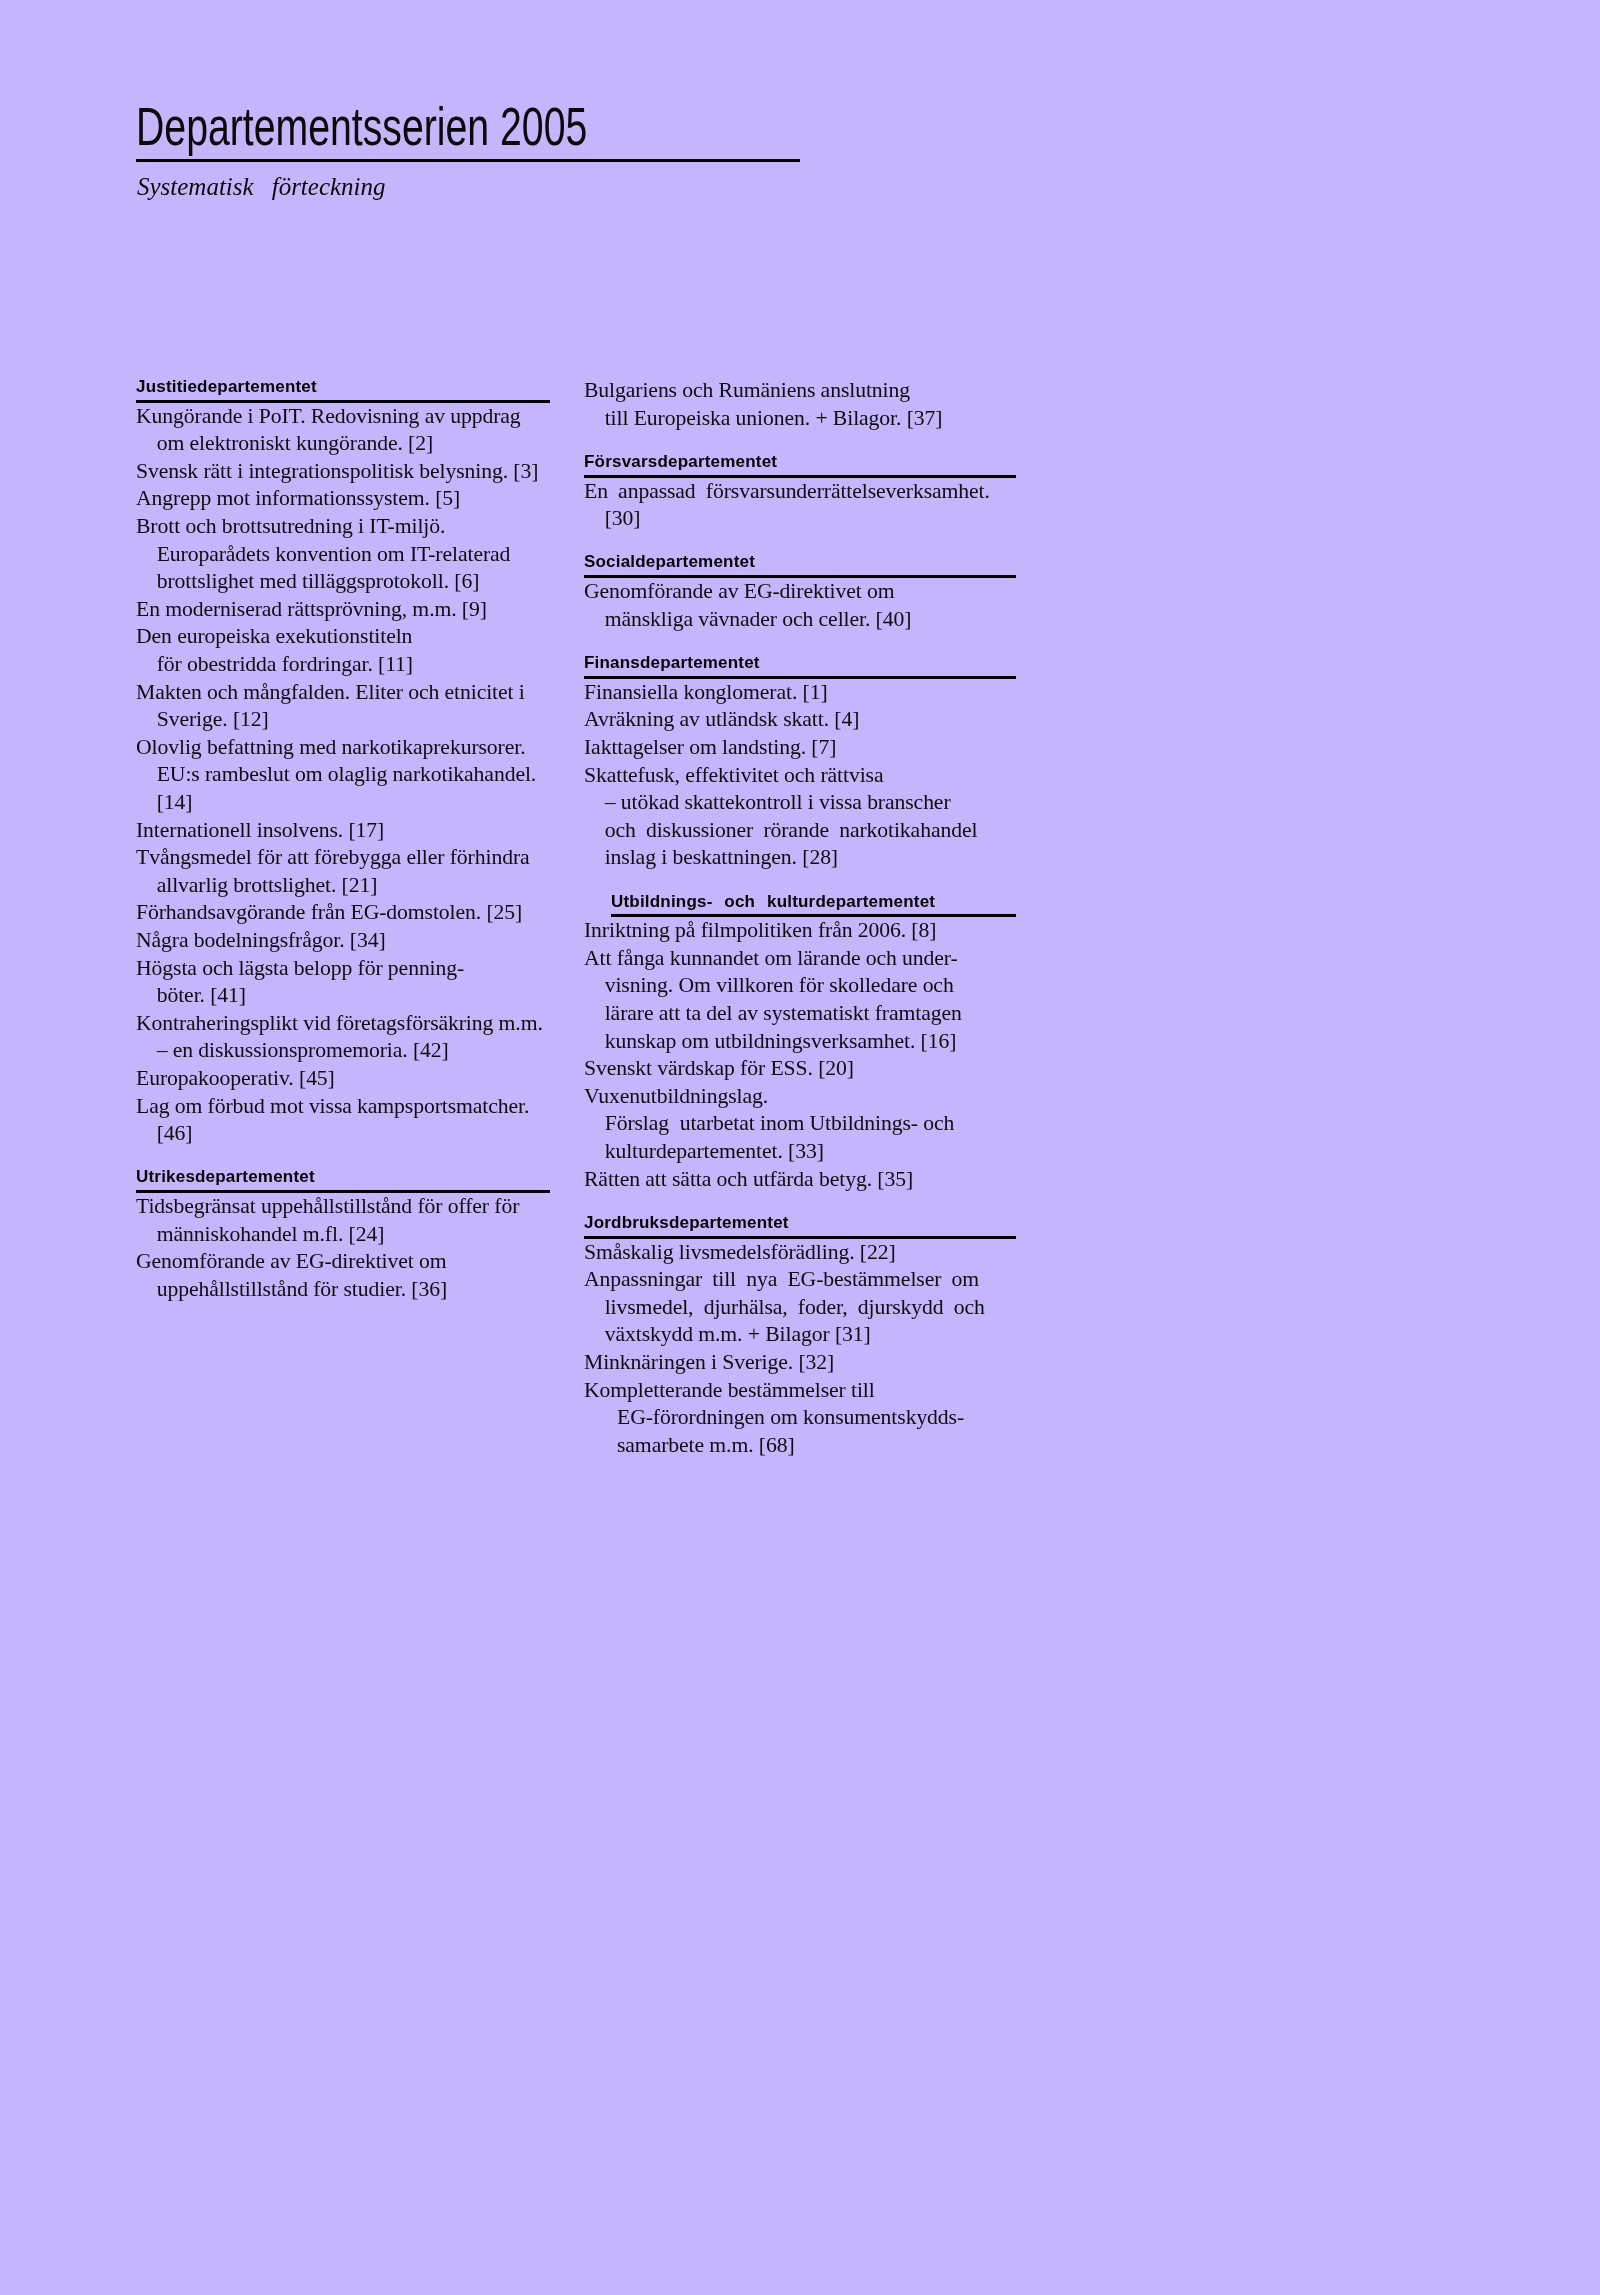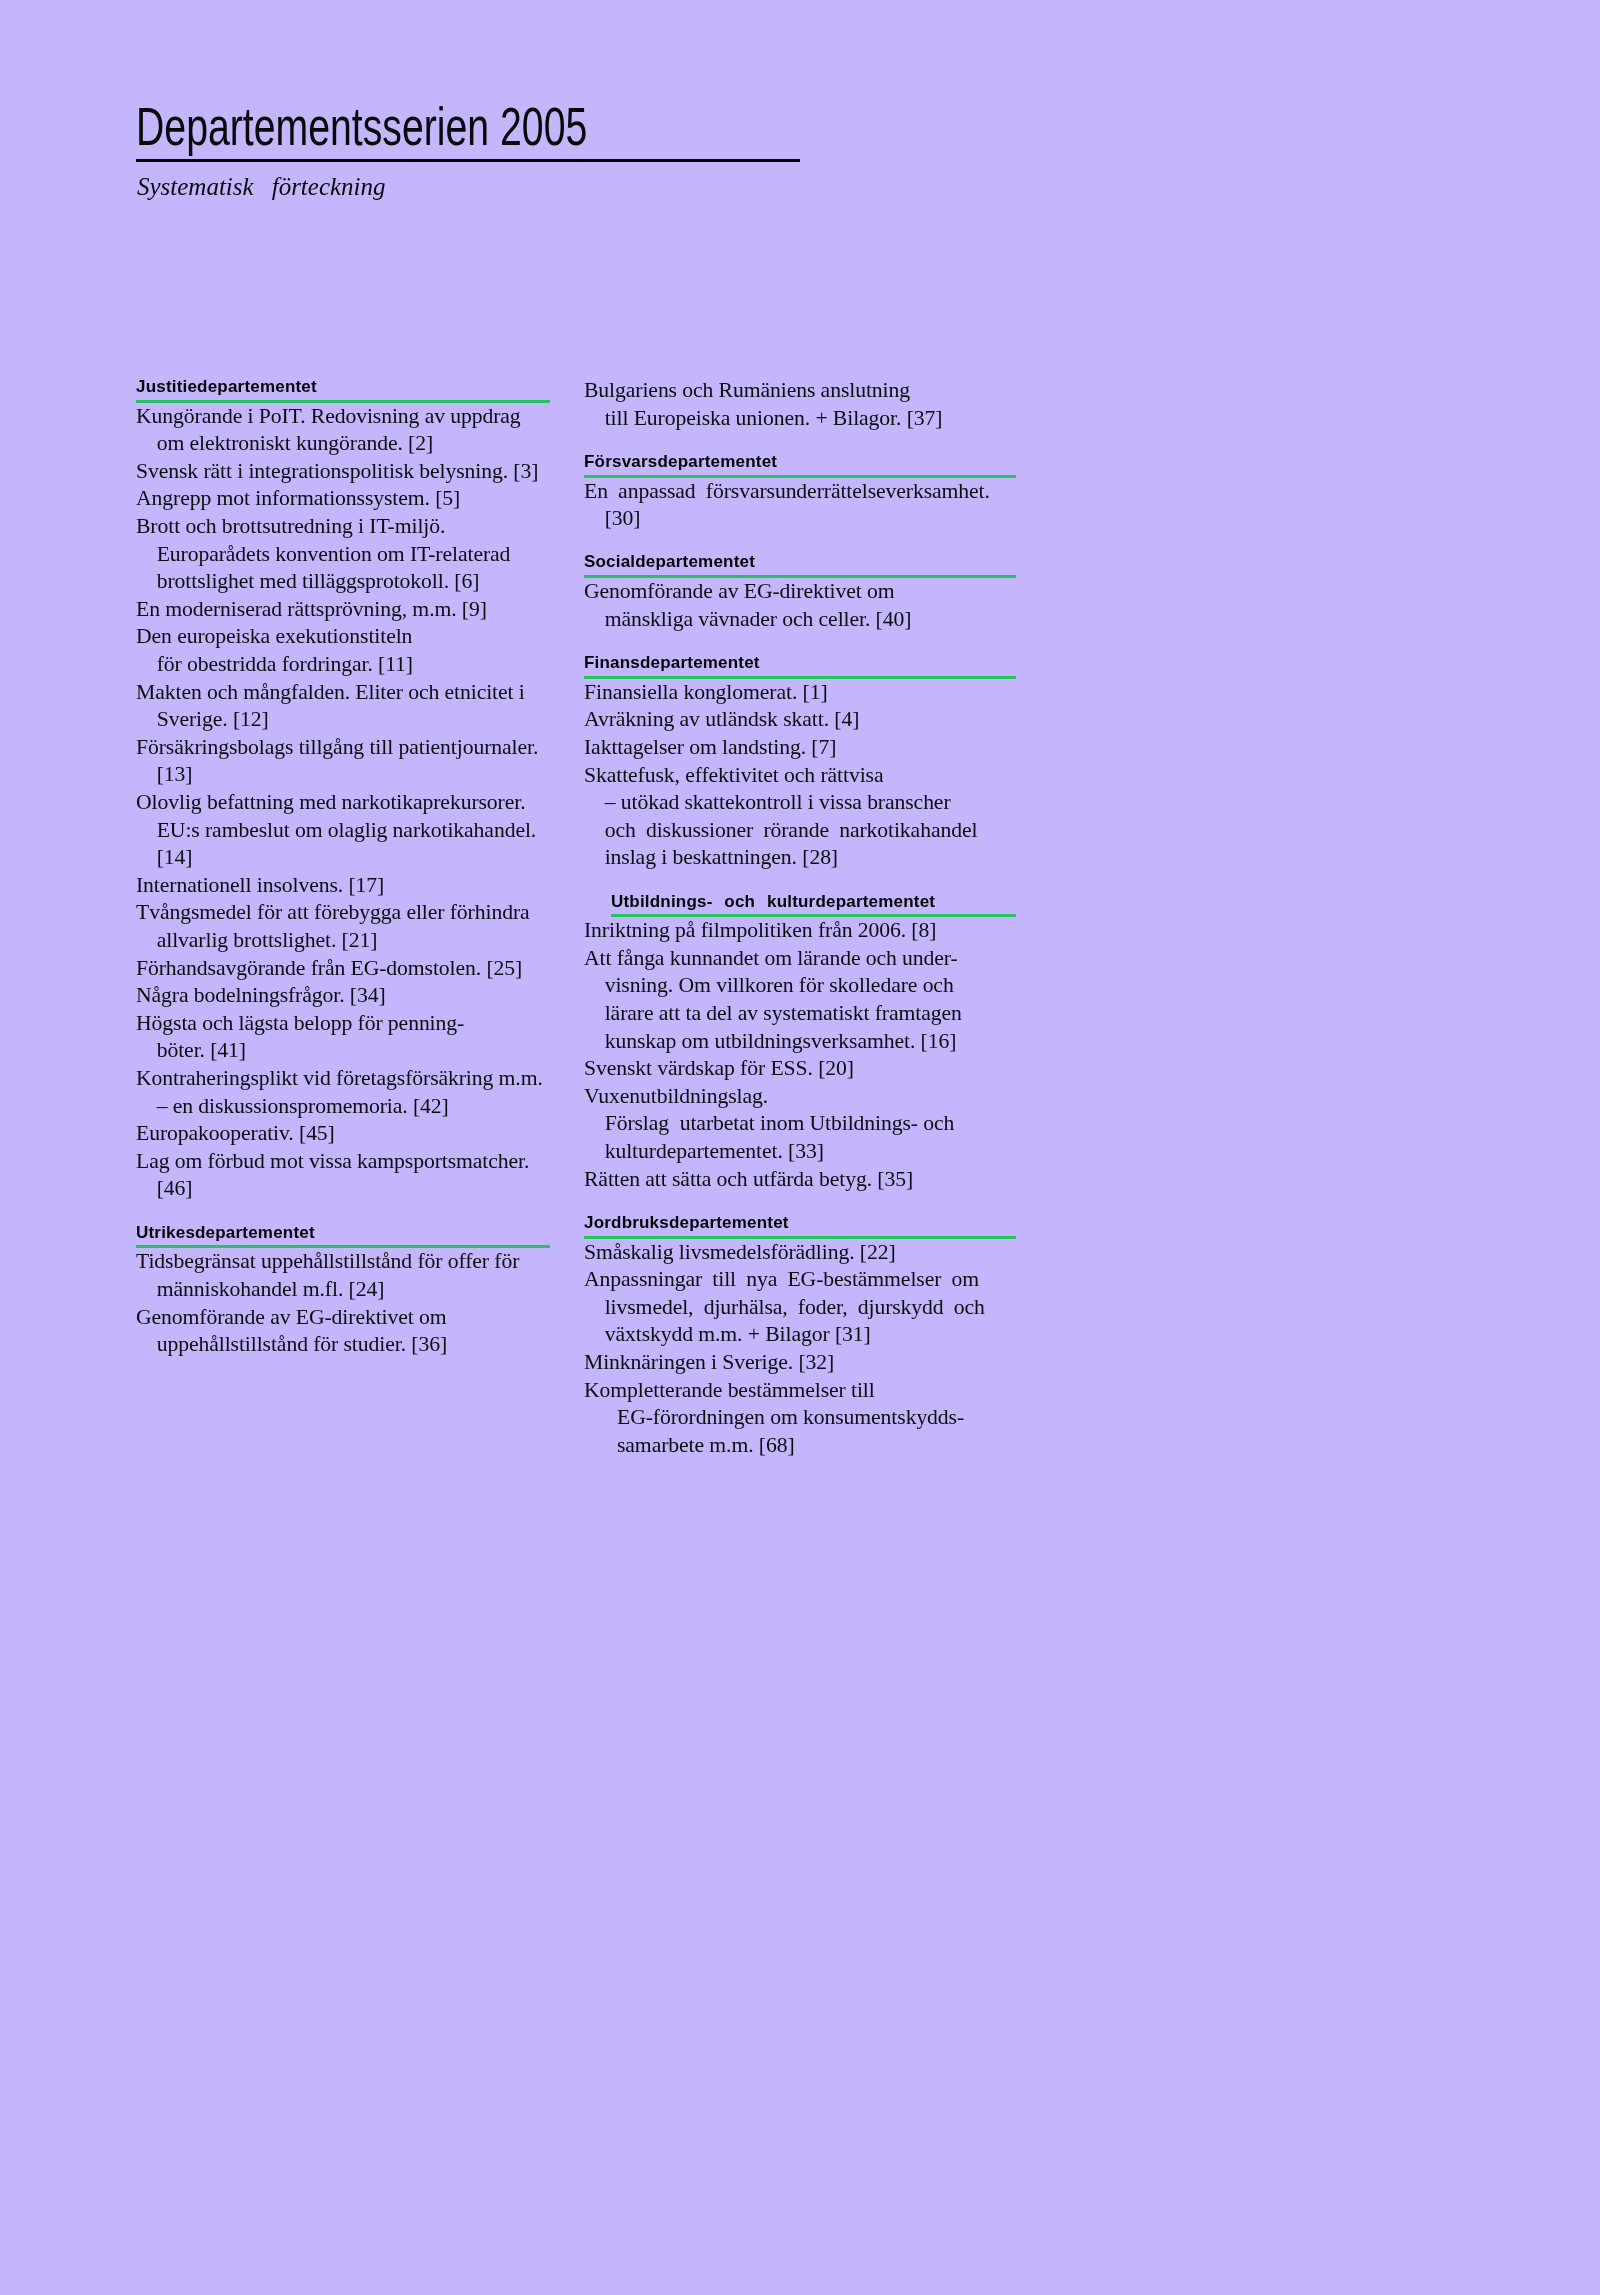--- a/index.html
+++ b/index.html
@@ -18,21 +18,21 @@
     font-family:"Liberation Serif",serif;font-style:italic;font-size:25px;line-height:1.25;
     word-spacing:11.8px;white-space:nowrap;color:#0a0a0a;
   }
   .col{position:absolute;top:377px;}
   .col-left{left:136px;width:414px;}
   .col-right{left:584px;width:432px;}
   .section{margin-top:19.7px;}
   .col .section:first-child{margin-top:0;}
   .sec-head{
     font-family:"Liberation Sans",sans-serif;font-weight:700;font-size:17px;line-height:19.7px;
-    letter-spacing:0.2px;padding-bottom:3px;border-bottom:3px solid #22c55e;white-space:nowrap;color:#050505;
+    letter-spacing:0.2px;padding-bottom:3px;border-bottom:3px solid #000000;white-space:nowrap;color:#050505;
   }
   .sec-head.hw{word-spacing:6.9px;margin-left:27px;}
   .entry{margin:0;}
   .line{
     font-size:21.7px;line-height:27.6px;letter-spacing:-0.1px;
     white-space:pre;color:#0d0d0d;
   }
   .i1{margin-left:20.7px;}
   .i2{margin-left:33px;}
   .w{word-spacing:4.9px;}
@@ -67,24 +67,20 @@
         </div>
         <div class="entry">
           <div class="line i0">Den europeiska exekutionstiteln</div>
           <div class="line i1">för obestridda fordringar. [11]</div>
         </div>
         <div class="entry">
           <div class="line i0">Makten och mångfalden. Eliter och etnicitet i</div>
           <div class="line i1">Sverige. [12]</div>
         </div>
         <div class="entry">
-          <div class="line i0">Försäkringsbolags tillgång till patientjournaler.</div>
-          <div class="line i1">[13]</div>
-        </div>
-        <div class="entry">
           <div class="line i0">Olovlig befattning med narkotikaprekursorer.</div>
           <div class="line i1">EU:s rambeslut om olaglig narkotikahandel.</div>
           <div class="line i1">[14]</div>
         </div>
         <div class="entry">
           <div class="line i0">Internationell insolvens. [17]</div>
         </div>
         <div class="entry">
           <div class="line i0">Tvångsmedel för att förebygga eller förhindra</div>
           <div class="line i1">allvarlig brottslighet. [21]</div>

